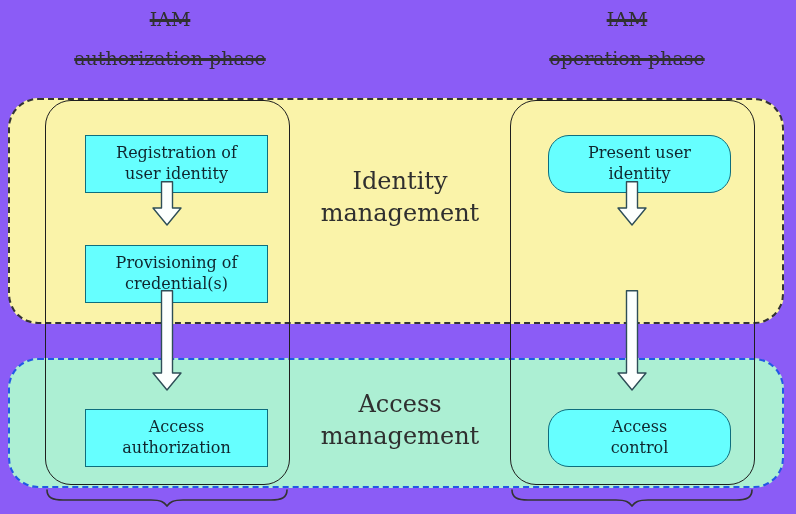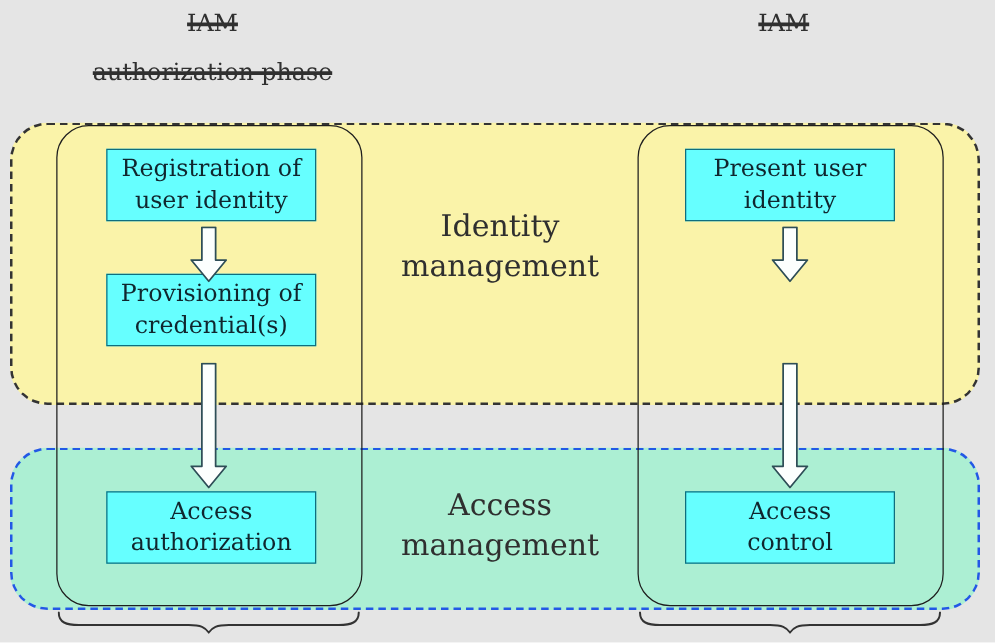--- a/index.html
+++ b/index.html
@@ -1,17 +1,17 @@
 <!DOCTYPE html>
 <html style="--identity-band-fill: #FAF3A9; --identity-band-border: #333333; --access-band-fill: #ACEFD3; --access-band-border: #2258E6; --process-box-fill: #66FFFF; --process-box-border: #0E6E7E; --arrow-fill: #FCFFFE; --arrow-stroke: #2E4E57; --brace-color: #333333; --header-text: #303030; --band-label-text: #2F2F2F; --box-text: #10262E;"><head>
 <meta charset="utf-8">
 <style>
   html,body{margin:0;padding:0;background:#ffffff;}
   .diagram{
-    position:relative;width:796px;height:514px;background:#e5e5e5;
+    position:relative;width:796px;height:514px;background:#8b5cf6;
     font-family:"DejaVu Serif","Liberation Serif",serif;overflow:hidden;
   }
   
   .header{position:absolute;top:8px;width:280px;text-align:center;}
   .header-left{left:30px;}
   .header-right{left:487px;}
   .hline{
     font-size:19px;line-height:1.25;color:var(--header-text,#303030);
     text-decoration:line-through;text-decoration-thickness:3px;margin-bottom:15px;
   }
@@ -27,29 +27,29 @@
   .label-access{top:388px;}
   
   .column{
     position:absolute;top:100px;width:245px;height:385px;
     border:1.4px solid #1e1e1e;border-radius:26px;box-sizing:border-box;background:transparent;
   }
   .column-left{left:45px;}
   .column-right{left:510px;}
   
   .pbox{
-    position:absolute;width:168px;height:58px;box-sizing:border-box;
+    position:absolute;width:183px;height:58px;box-sizing:border-box;
     background:var(--process-box-fill);border:1.5px solid var(--process-box-border);
     display:flex;align-items:center;justify-content:center;text-align:center;
-    font-size:19px;line-height:1.3;color:var(--box-text,#10262e);white-space:pre-line;
+    font-size:16px;line-height:1.3;color:var(--box-text,#10262e);white-space:pre-line;margin-top:16px;
   }
   .col-l{left:85px;}
-  .col-r{left:548px;}
+  .col-r{left:548px;border-radius:21px;}
   .row-1{top:119px;}
-  .row-2{top:219px;}
+  .row-2{top:229px;}
   .row-3{top:393px;}
   
   .arrow{position:absolute;display:block;}
   .arrow path{fill:var(--arrow-fill,#fcfffe);stroke:var(--arrow-stroke,#2e4e57);stroke-width:1.4;stroke-linejoin:round;}
   .arr-l{left:152px;}
   .arr-r{left:617px;}
   .arr-short{top:181px;}
   .arr-long{top:290px;}
   
   .brace{position:absolute;top:489px;width:242px;height:18px;display:block;}
@@ -61,20 +61,21 @@
 <body>
 
 <div class="diagram">
 
   <div class="header header-left">
     <div class="hline">IAM</div>
     <div class="hline">authorization phase</div>
   </div>
   <div class="header header-right">
     <div class="hline">IAM</div>
+    <div class="hline">operation phase</div>
   </div>
 
   <div class="band band-identity"></div>
   <div class="band band-access"></div>
 
   <div class="column column-left"></div>
   <div class="column column-right"></div>
 
   <div class="band-label label-identity">Identity
 management</div>

